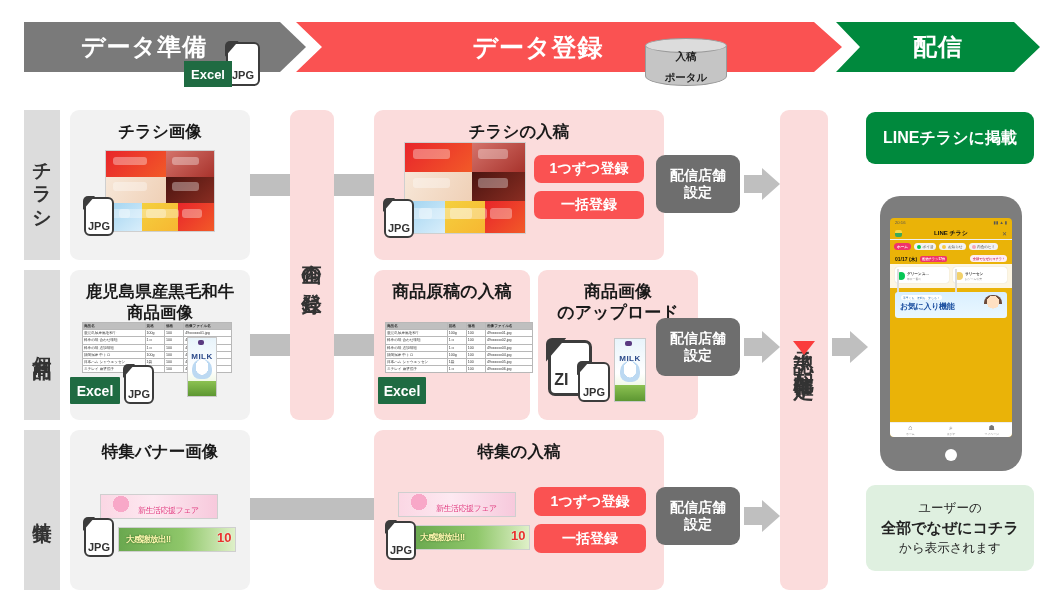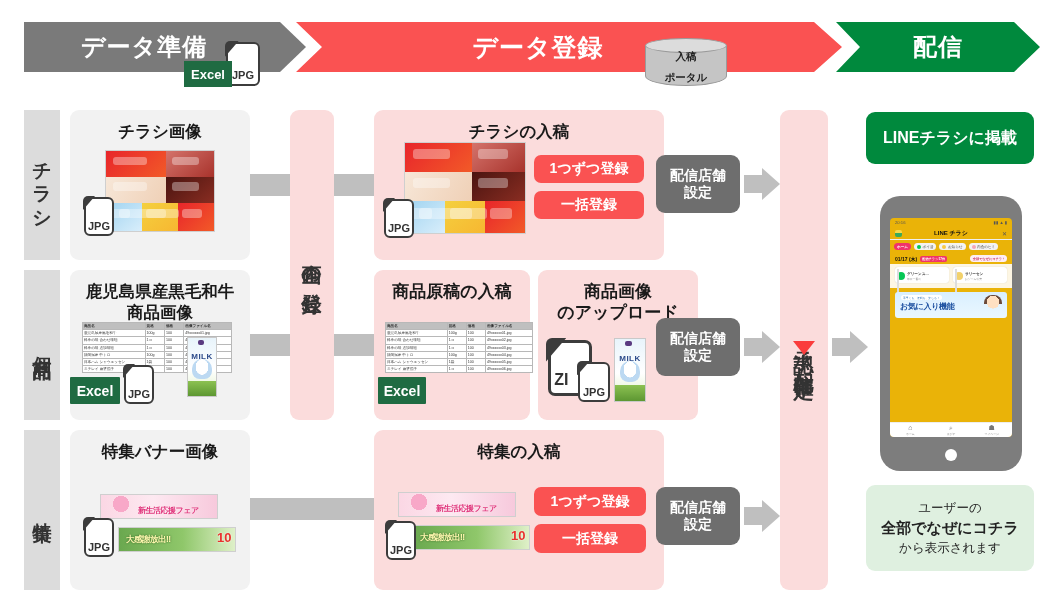--- a/index.html
+++ b/index.html
@@ -167,21 +167,21 @@
   }
   .span2 { grid-column: span 2; }
 
   
   .banner {
     position: absolute; overflow: hidden; border: 1px solid #cfcfcf;
     display: flex; align-items: center;
   }
   .banner.pink { background: linear-gradient(90deg,#fbd7e4 0%,#fde9f1 45%,#f7c9dc 100%); }
   .banner.pink .bt {
-    font-size: 8px; font-weight: bold; color: #e0327a; padding-left: 32%;
+    font-size: 8px; font-weight: normal; color: #e0327a; padding-left: 32%;
     letter-spacing: -0.5px; text-shadow: 0 0 1px #fff; margin-top: 8px;
   }
   .banner.pink .tree {
     position: absolute; left: 5%; top: 6%; width: 24%; height: 88%;
     background: radial-gradient(circle at 50% 38%, #f8a8c8 0 42%, transparent 43%),
                 linear-gradient(#7fbf4d,#7fbf4d) ;
     background-repeat: no-repeat;
     background-size: 100% 100%, 10% 44%;
     background-position: 0 0, 46% 56%;
   }

